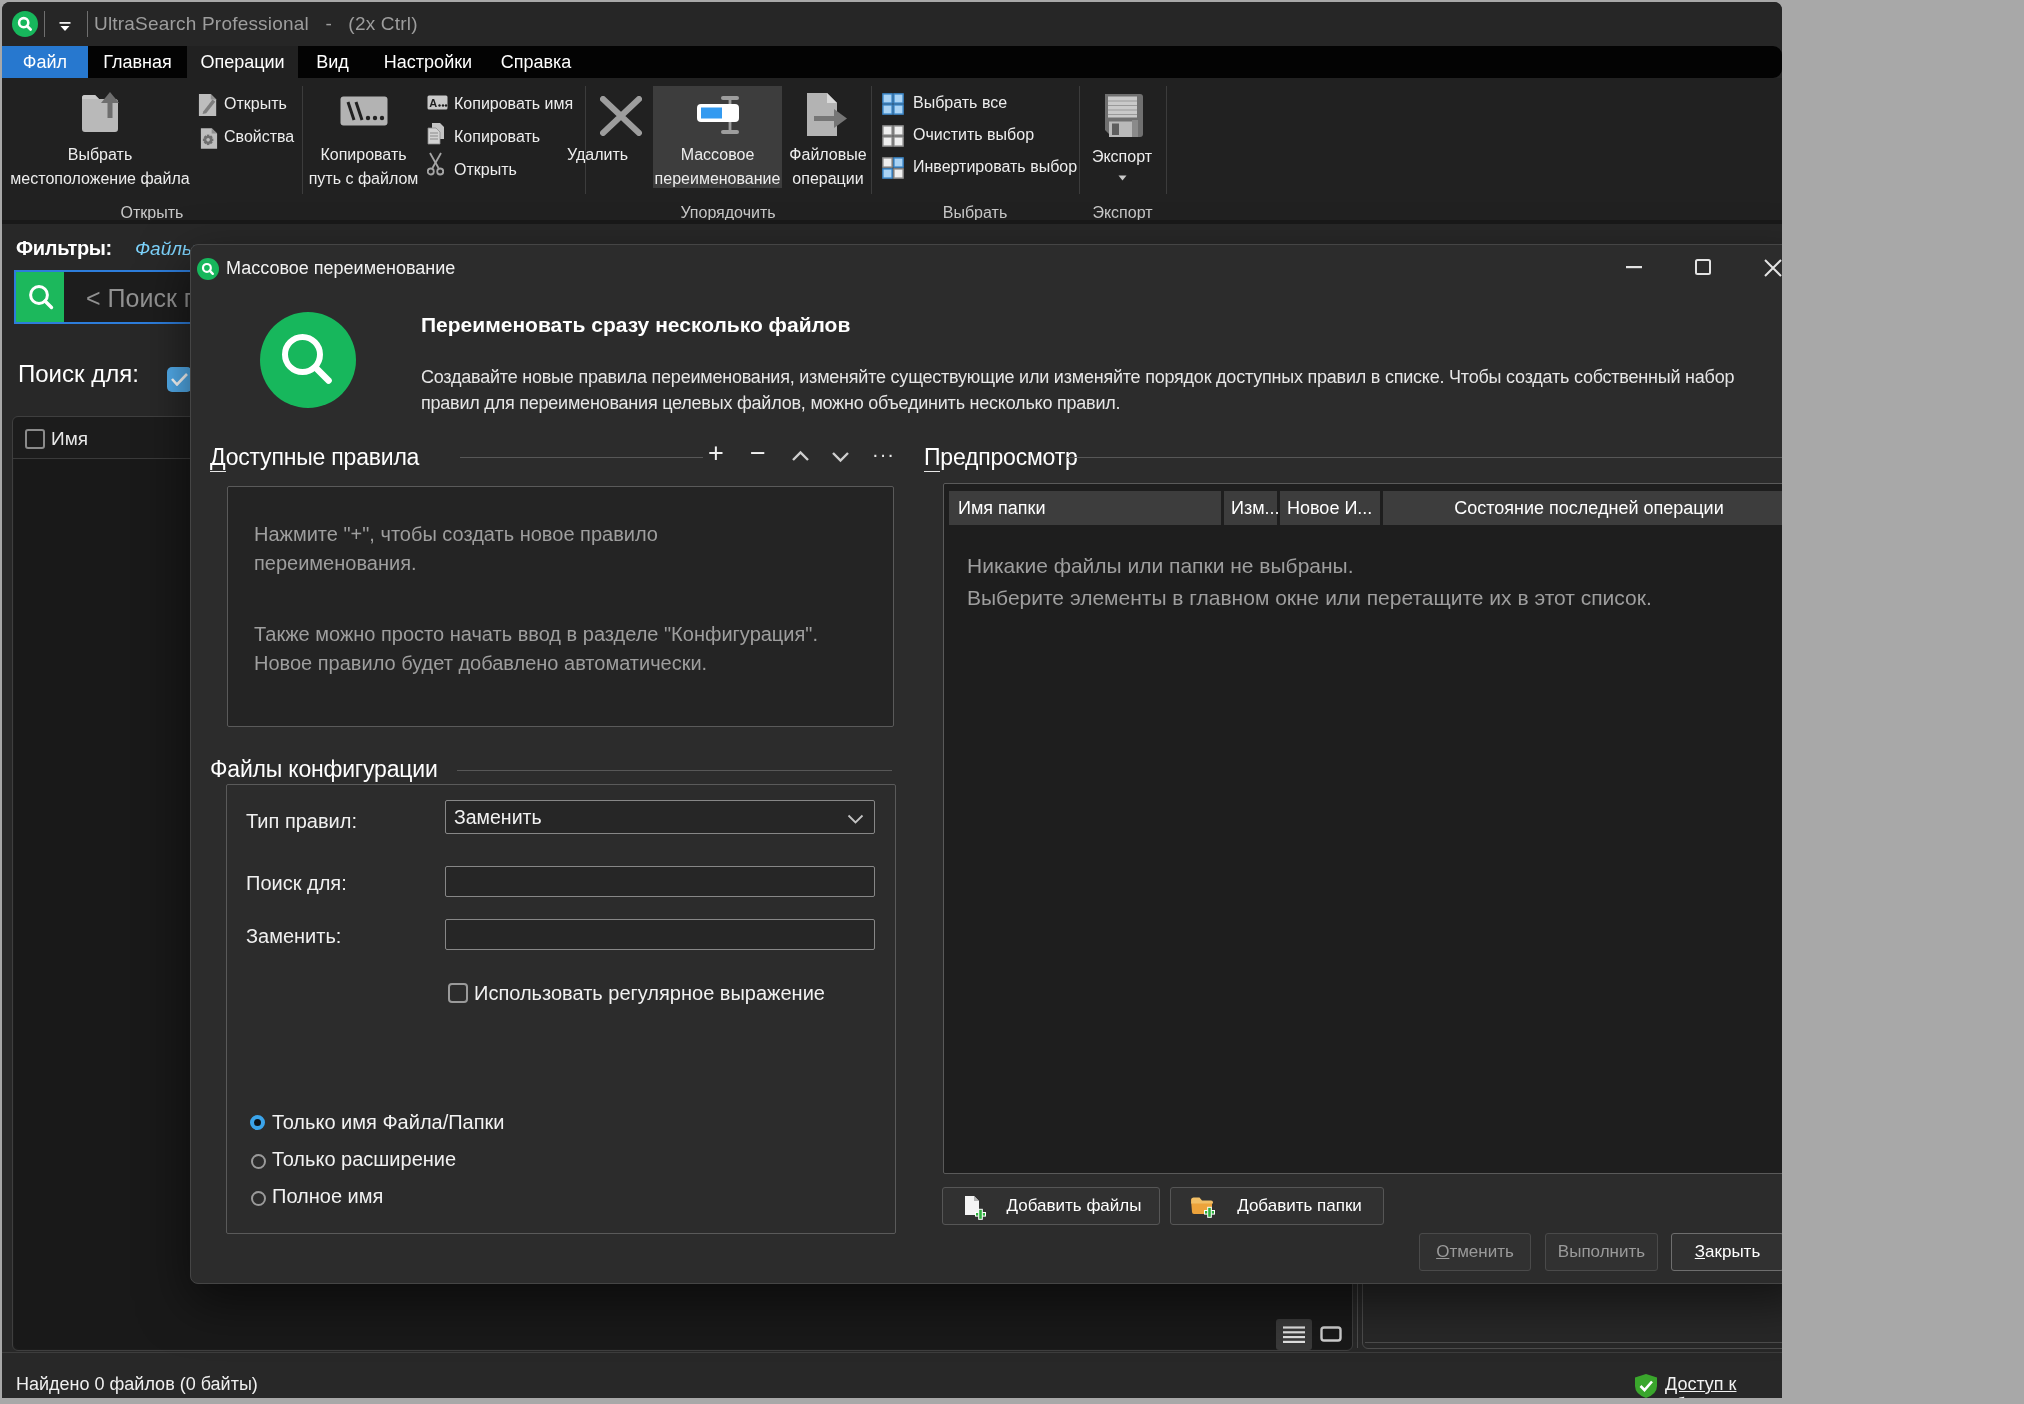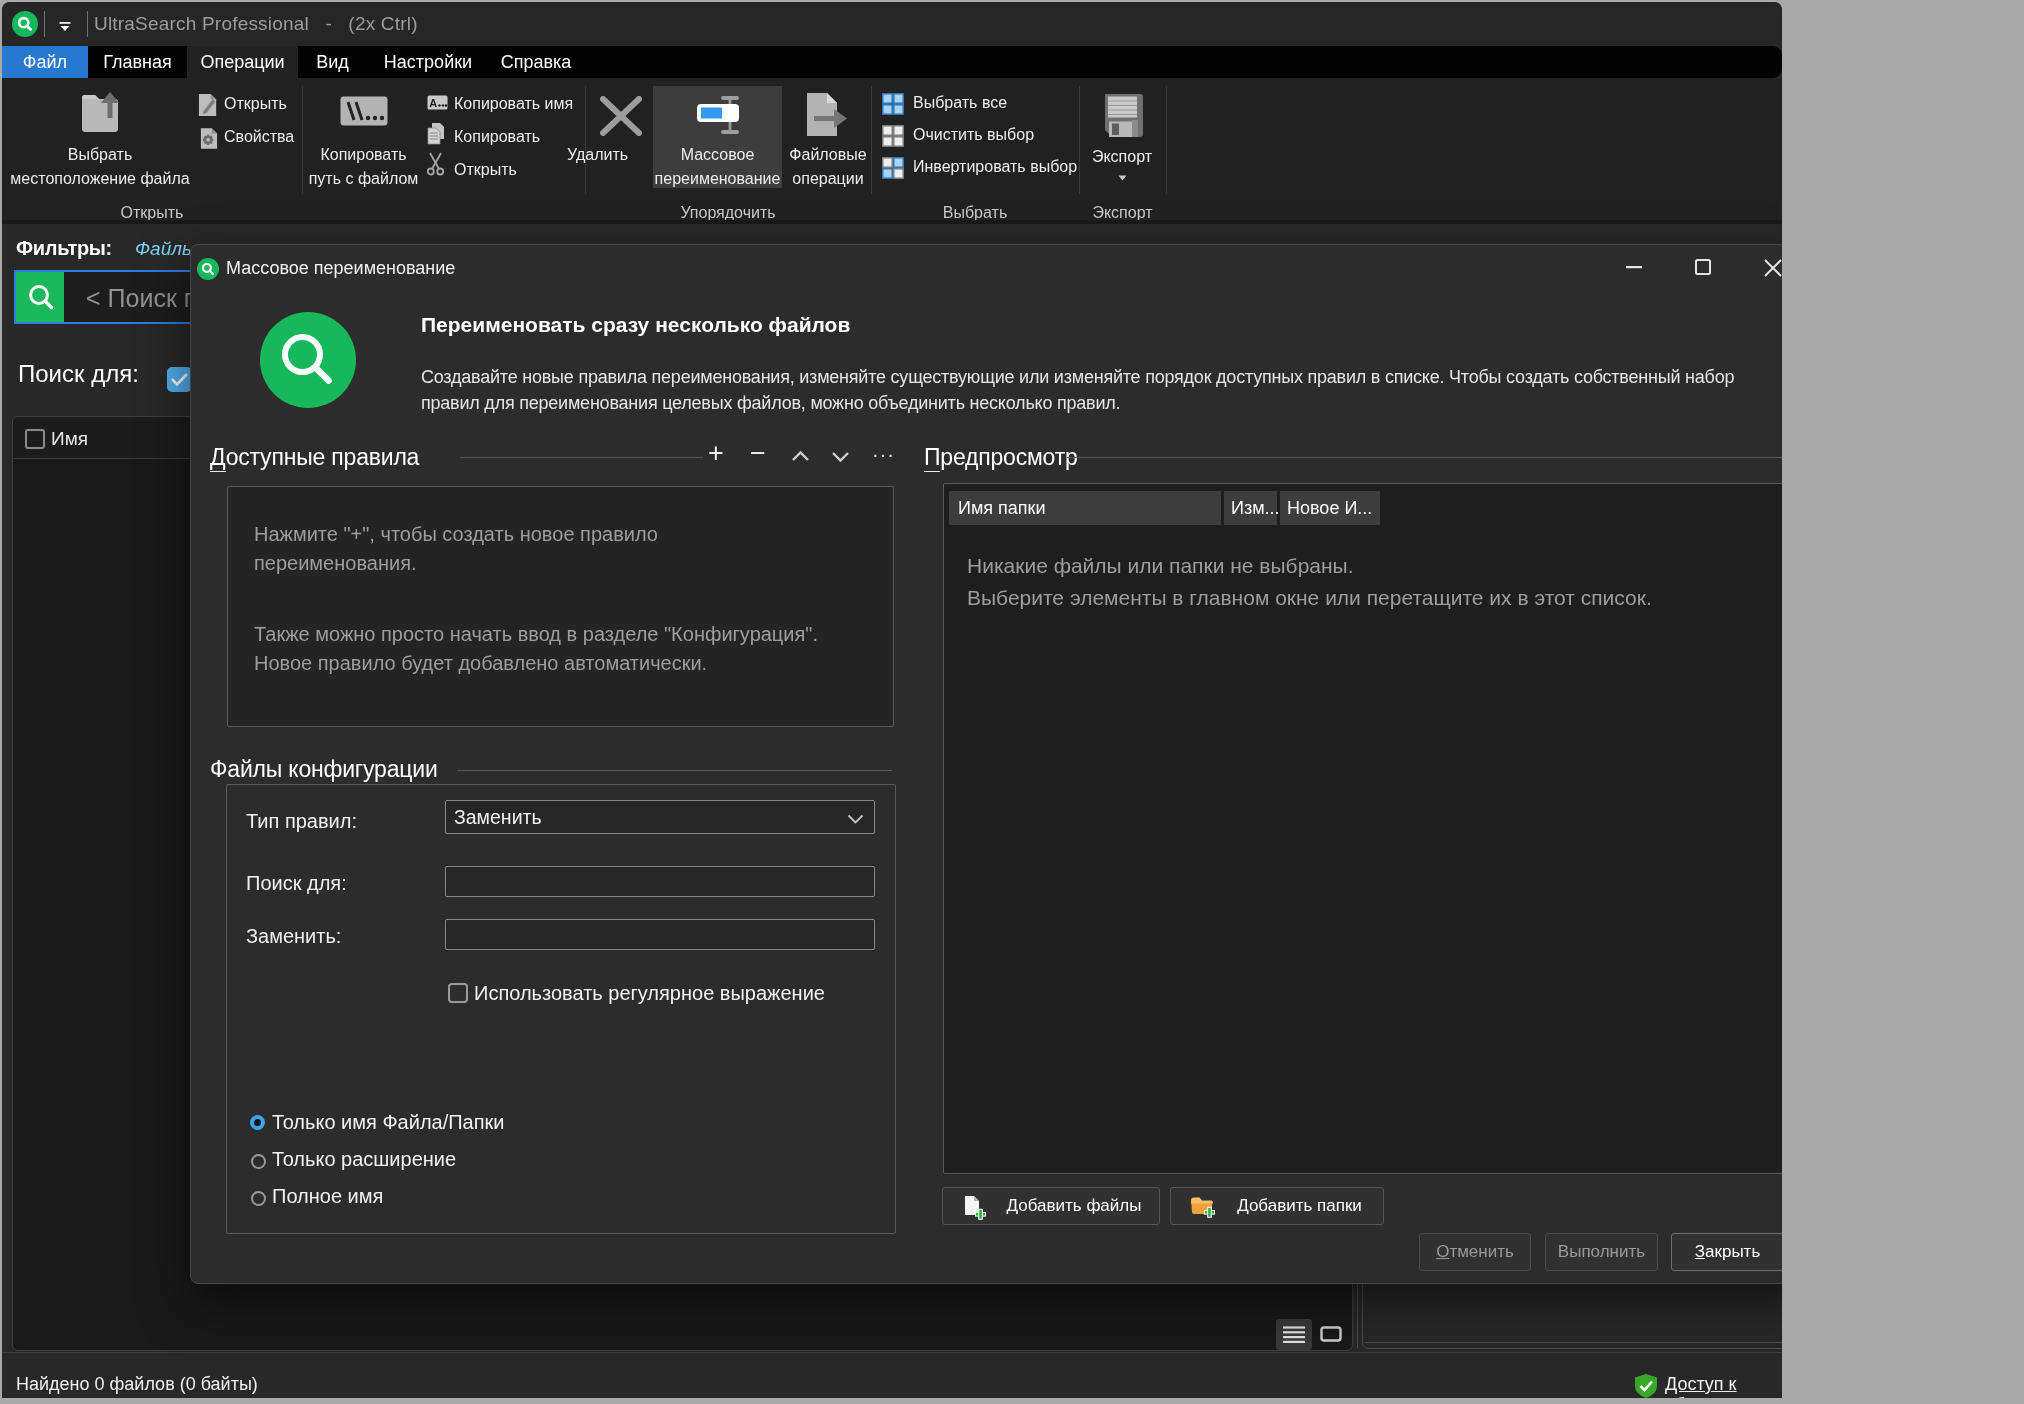--- a/index.html
+++ b/index.html
@@ -394,20 +394,21 @@
       <div class="abs" style="left:24px;top:406px;width:15px;height:15px;border-radius:50%;border:2px solid #9a9a9a;"></div>
       <div class="abs" style="left:45px;top:400px;font-size:20px;color:#f2f2f2;">Полное имя</div>
     </div>
 
     <div class="sec-h" style="left:733px;top:199px;"><span style="border-bottom:1.6px solid #e8e8e8;padding-bottom:1px">П</span>редпросмотр</div>
     <div class="sec-line" style="left:876px;top:212px;width:728px;"></div>
     <div class="abs" style="left:752px;top:238px;width:854px;height:691px;background:#1e1e1e;border:1px solid #5a5a5a;border-radius:2px;">
       <div class="abs" style="left:5px;top:7px;width:272px;height:34px;background:#3d3d3d;color:#fff;font-size:18px;line-height:34px;padding-left:9px;">Имя папки</div>
       <div class="abs" style="left:280px;top:7px;width:53px;height:34px;background:#3d3d3d;color:#fff;font-size:18px;line-height:34px;padding-left:7px;">Изм...</div>
       <div class="abs" style="left:336px;top:7px;width:100px;height:34px;background:#3d3d3d;color:#fff;font-size:18px;line-height:34px;padding-left:7px;">Новое И...</div>
+      <div class="abs" style="left:439px;top:7px;width:412px;height:34px;background:#3d3d3d;color:#fff;font-size:18px;line-height:34px;text-align:center;">Состояние последней операции</div>
       <div class="abs hint" style="left:23px;top:66px;font-size:21px;line-height:32px;">Никакие файлы или папки не выбраны.<br>Выберите элементы в главном окне или перетащите их в этот список.</div>
     </div>
 
     <div class="btn" style="left:751px;top:942px;width:218px;height:38px;">
       <svg class="abs" style="left:21px;top:7px" width="22" height="26" viewBox="0 0 22 26">
         <path d="M1 1 h9 l5 5 v14 h-14 Z" fill="#f4f4f4"></path>
         <path d="M10 1 l5 5 h-5 Z" fill="#b5b5b5"></path>
         <g fill="#2daf3e" stroke="#fff" stroke-width="1">
             <rect x="11.5" y="17.5" width="10" height="3.6"></rect>
             <rect x="14.7" y="14.3" width="3.6" height="10"></rect>

